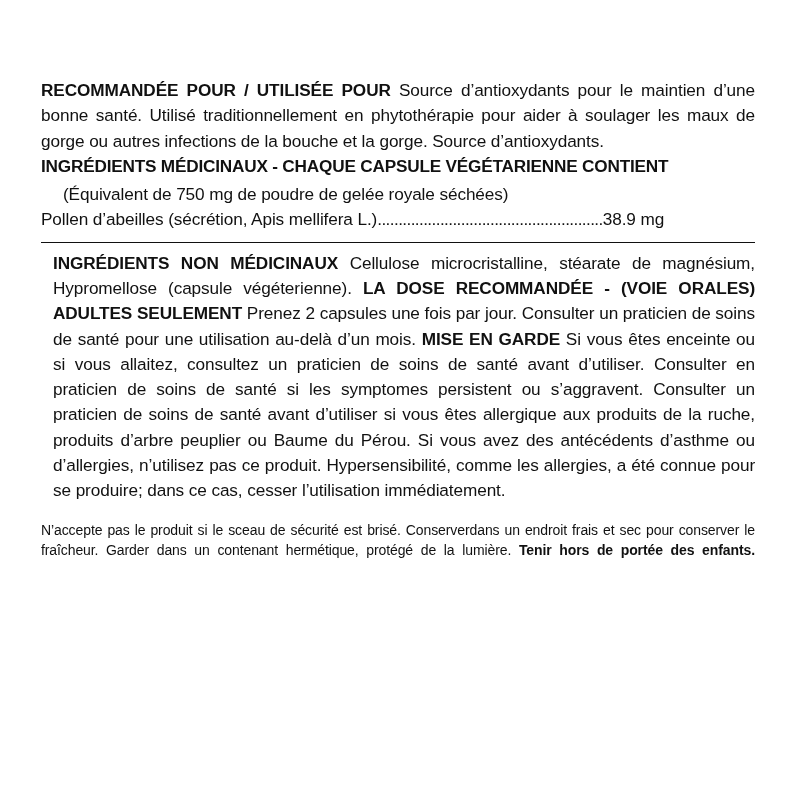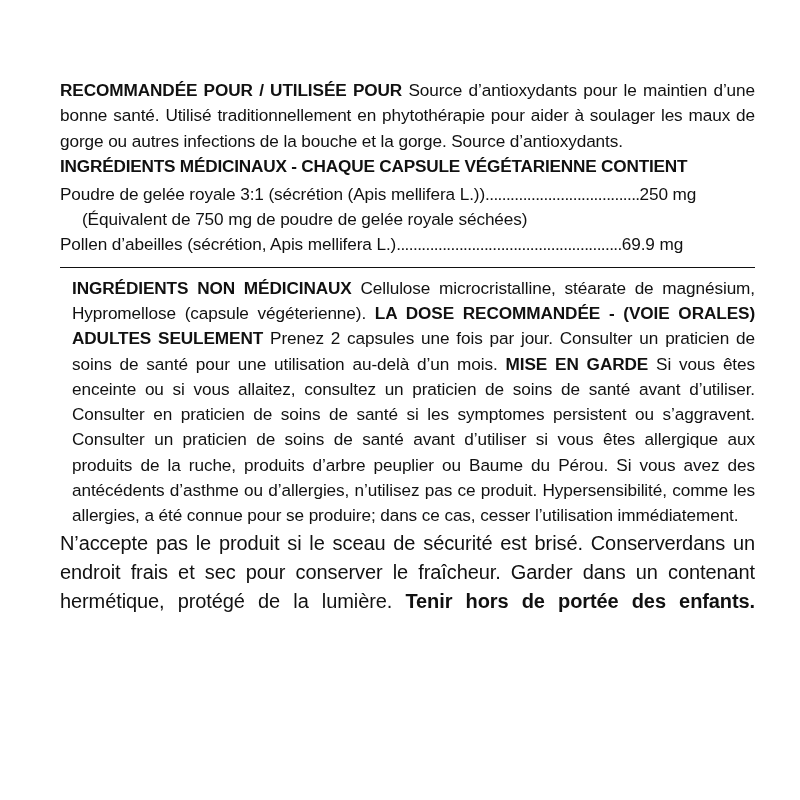--- a/index.html
+++ b/index.html
@@ -11,21 +11,21 @@
     height: 800px;
     background: #ffffff;
     font-family: "Liberation Sans", sans-serif;
     color: #111111;
     overflow: hidden;
   }
   .label {
     box-sizing: border-box;
     width: 795px;
     height: 800px;
-    padding: 78px 40px 0 60px;
+    padding: 78px 40px 0 41px;
   }
   .block {
     font-size: 17.2px;
     line-height: 1.47;
     letter-spacing: -0.1px;
     text-align: justify;
     text-justify: inter-word;
   }
   .bold {
     font-weight: bold;
@@ -61,21 +61,22 @@
   }
   .body-block {
     font-size: 17.2px;
     line-height: 1.47;
     text-align: justify;
     text-justify: inter-word;
     letter-spacing: -0.1px;
     margin-left: 12px;
   }
   .footer-block {
-    font-size: 20px;
+    margin-top: 16px;
+    font-size: 14px;
     line-height: 1.47;
     text-align: justify;
     text-justify: inter-word;
     letter-spacing: -0.1px;
   }
   .body-block:last-child::after,
   .footer-block::after {
     content: "";
     display: inline-block;
     width: 100%;
@@ -88,27 +89,24 @@
 
   <div class="block">
     <span class="bold">RECOMMANDÉE POUR / UTILISÉE POUR</span><span> Source d’antioxydants pour le maintien d’une bonne santé. Utilisé traditionnellement en phytothérapie pour aider à soulager les maux de gorge ou autres infections de la bouche et la gorge. Source d’antioxydants.</span>
   </div>
 
   <div class="section-heading">INGRÉDIENTS MÉDICINAUX - CHAQUE CAPSULE VÉGÉTARIENNE CONTIENT</div>
 
   <div class="ing-list">
 
 
-    <div class="ing-line">
-      <span>Poudre de gelée royale 3:1 (sécrétion (Apis mellifera L.))</span><span class="dots">.....................................</span><span>250 mg</span>
-    </div>
     <div class="ing-sub">(Équivalent de 750 mg de poudre de gelée royale séchées)</div>
 
     <div class="ing-line">
-      <span>Pollen d’abeilles (sécrétion, Apis mellifera L.)</span><span class="dots">......................................................</span><span>69.9 mg</span>
+      <span>Pollen d’abeilles (sécrétion, Apis mellifera L.)</span><span class="dots">......................................................</span><span>38.9 mg</span>
     </div>
 
   </div>
 
   <hr class="rule">
 
   <div class="body-block">
     <span class="bold">INGRÉDIENTS NON MÉDICINAUX</span><span> Cellulose microcristalline, stéarate de magnésium, Hypromellose (capsule végéterienne). </span><span class="bold">LA DOSE RECOMMANDÉE - (VOIE ORALES) ADULTES SEULEMENT</span><span> Prenez 2 capsules une fois par jour. Consulter un praticien de soins de santé pour une utilisation au-delà d’un mois. </span><span class="bold">MISE EN GARDE</span><span> Si vous êtes enceinte ou si vous allaitez, consultez un praticien de soins de santé avant d’utiliser. Consulter en praticien de soins de santé si les symptomes persistent ou s’aggravent. Consulter un praticien de soins de santé avant d’utiliser si vous êtes allergique aux produits de la ruche, produits d’arbre peuplier ou Baume du Pérou. Si vous avez des antécédents d’asthme ou d’allergies, n’utilisez pas ce produit. Hypersensibilité, comme les allergies, a été connue pour se produire; dans ce cas, cesser l’utilisation immédiatement.</span>
   </div>
 

